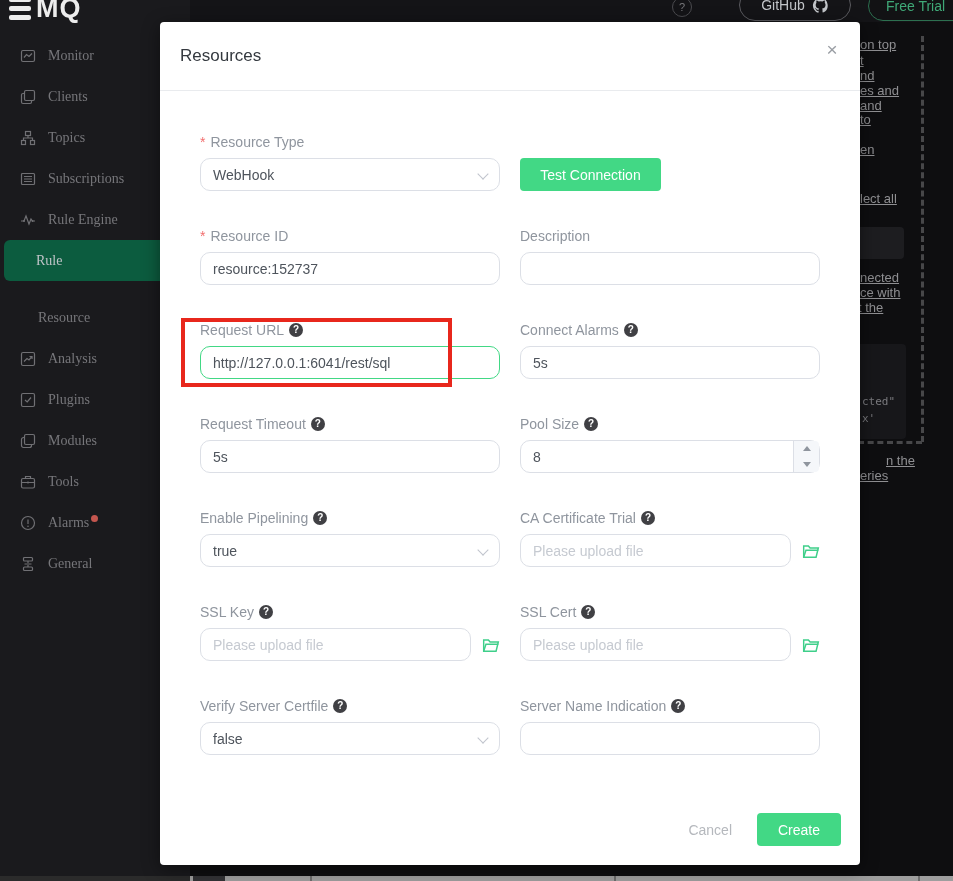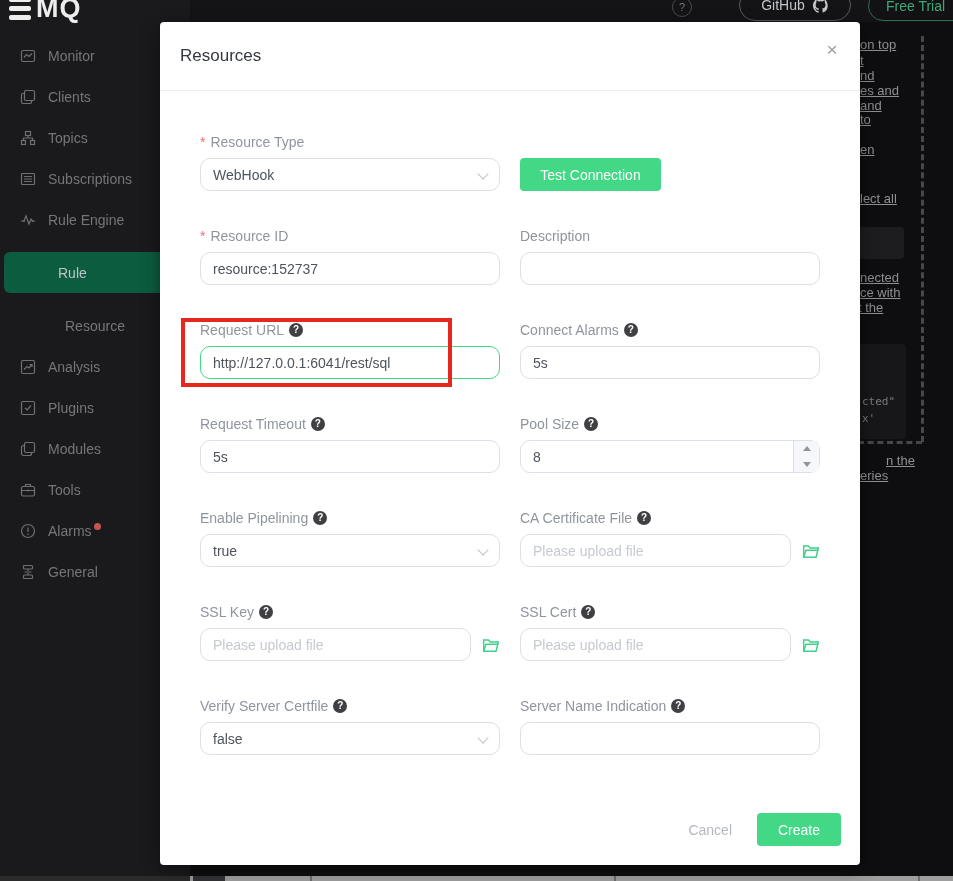--- a/index.html
+++ b/index.html
@@ -18,25 +18,25 @@
   .logo-text { font-size:27px; font-weight:bold; letter-spacing:1px; line-height:30px; }
   .help-circle { position:absolute; left:672px; top:-3px; width:20px; height:20px; border:1.5px solid #4b4b4f; border-radius:50%;
     color:#77777b; font-size:11px; text-align:center; line-height:18px; z-index:2; }
   .github-pill { position:absolute; left:739px; top:-11px; width:112px; height:32px; border:1px solid #5b5b60; border-radius:16px;
     display:flex; align-items:center; justify-content:center; gap:7px; color:#c2c5c9; font-size:14px; z-index:2; background:#141417; }
   .freetrial-pill { position:absolute; left:868px; top:-9px; width:110px; height:30px; border:1px solid #2d7050; border-radius:15px;
     display:flex; align-items:center; padding-left:17px; color:#3fa877; font-size:14px; z-index:2; background:#121214; }
 
   
   .sidebar { position:absolute; left:0; top:0; width:190px; height:881px; background:#1a1a1d; z-index:1; }
-  .nav { position:absolute; top:35px; left:0; right:9px; }
+  .nav { position:absolute; top:35px; left:0; right:9px;font-family:Liberation Serif, serif; }
   .nav-item { height:41px; display:flex; align-items:center; padding-left:20px; color:#76767a; font-size:14px; cursor:pointer; }
   .nav-item .nav-icon { width:16px; height:16px; margin-right:12px; display:inline-flex; }
-  .nav-item.sub { padding-left:65px; }
-  .nav-item.active { background:#0c5c3f; border-radius:6px; margin:12px 4px; padding-left:54px; color:#bfc3c7; }
+  .nav-item.sub { padding-left:38px;margin-top:16px; }
+  .nav-item.active { background:#0c5c3f; border-radius:6px; margin:0 4px; padding-left:32px; color:#bfc3c7; }
   .nav-label { white-space:nowrap; }
   .alarm-dot { width:7px; height:7px; border-radius:50%; background:#c4564f; margin-left:2px; margin-top:-8px; }
 
   
   .bg-frag { position:absolute; left:860px; color:#8f8f92; font-size:13px; z-index:1; white-space:nowrap;text-decoration:underline; }
   .bg-btn-box { position:absolute; left:818px; top:227px; width:86px; height:32px; background:#1d1d20; border-radius:4px; z-index:1; }
   .bg-code-box { position:absolute; left:798px; top:344px; width:108px; height:95px; background:#17171a; border-radius:4px; z-index:1; }
   .bg-code { position:absolute; left:862px; color:#7a7a7e; font-size:11px; font-family:"DejaVu Sans Mono", monospace; z-index:2; white-space:nowrap; }
   .bg-dash-v { position:absolute; left:921px; top:36px; height:406px; border-left:3px dashed #474749; z-index:1; }
   .bg-dash-h { position:absolute; left:858px; top:441px; width:64px; border-top:3px dashed #474749; z-index:1; }
@@ -349,21 +349,21 @@
           <span>Enable Pipelining</span>
           <span class="help-badge">?</span>
         </div>
         <div class="select-wrap">
           <input class="text-input" readonly="" value="true" style="">
           <span class="chevron"></span>
         </div>
       </div>
       <div class="form-col">
         <div class="field-label">
-          <span>CA Certificate File</span>
+          <span>CA Certificate Trial</span>
           <span class="help-badge">?</span>
         </div>
         <div class="upload-wrap">
           <input class="text-input" placeholder="Please upload file" style="">
           <button class="folder-btn">
             <svg viewBox="0 0 16 16" width="18" height="18" fill="none" stroke="#3fcf8a" stroke-width="1.3">
                 <path d="M1.5 13.5v-10h4.2l1.5 1.8h7.3l-2 8.2z"></path>
                 <path d="M1.5 13.5l2-6.2h11"></path>
               </svg>
           </button>

